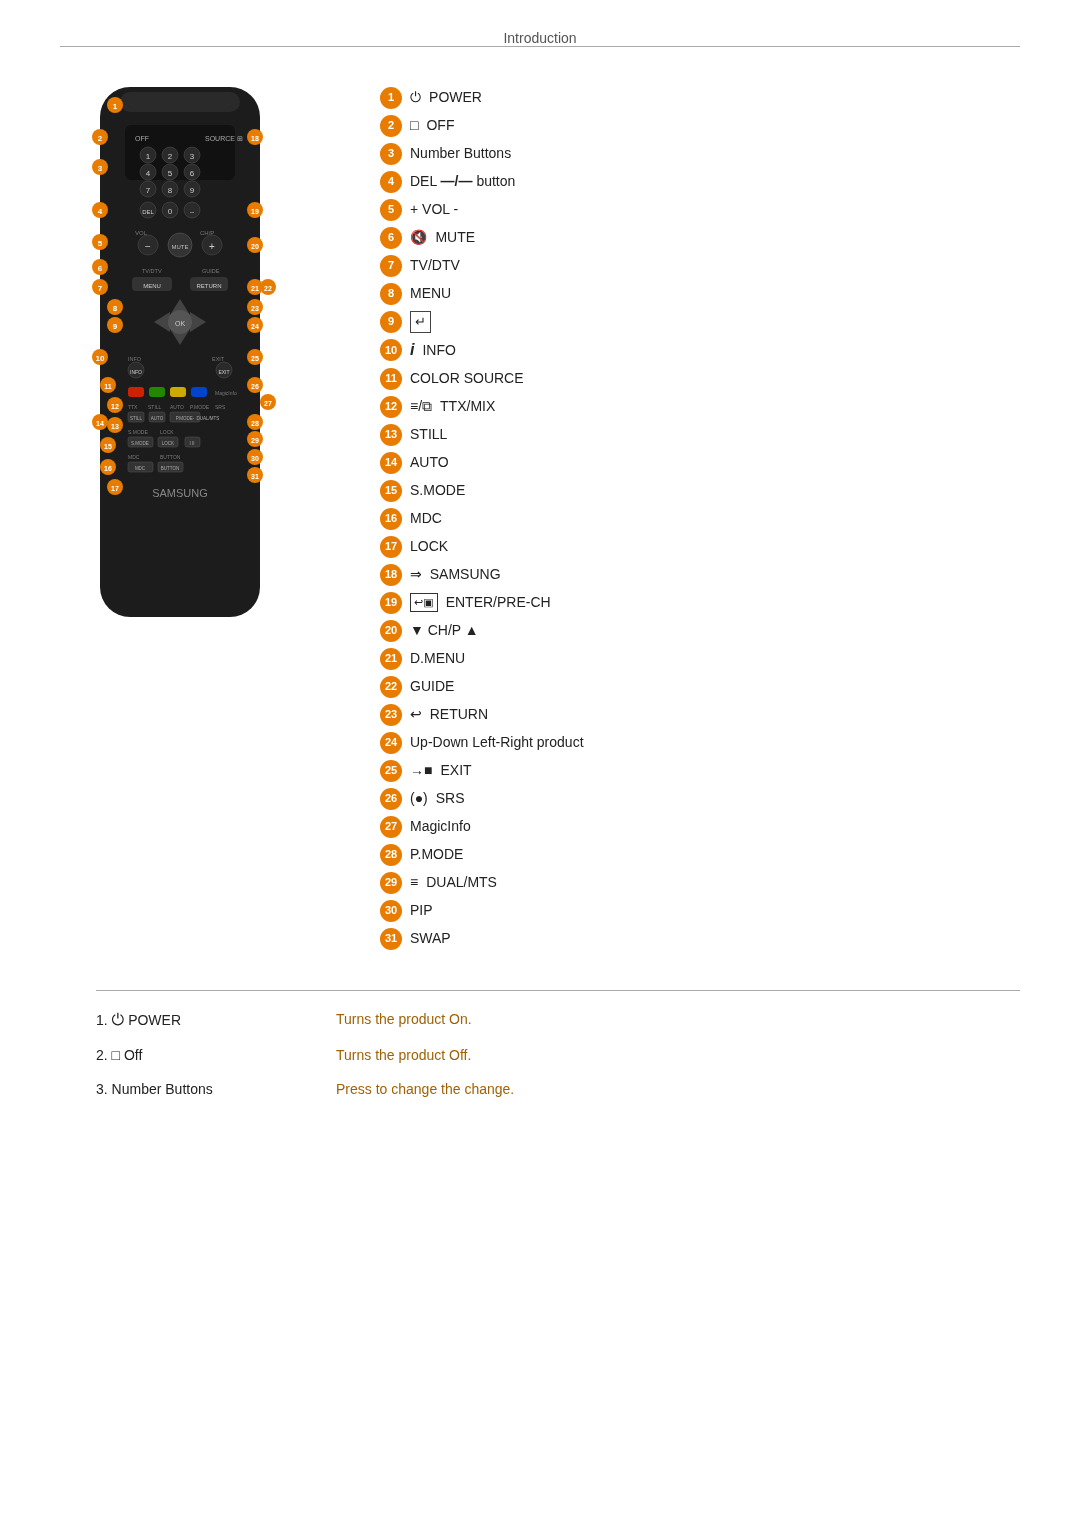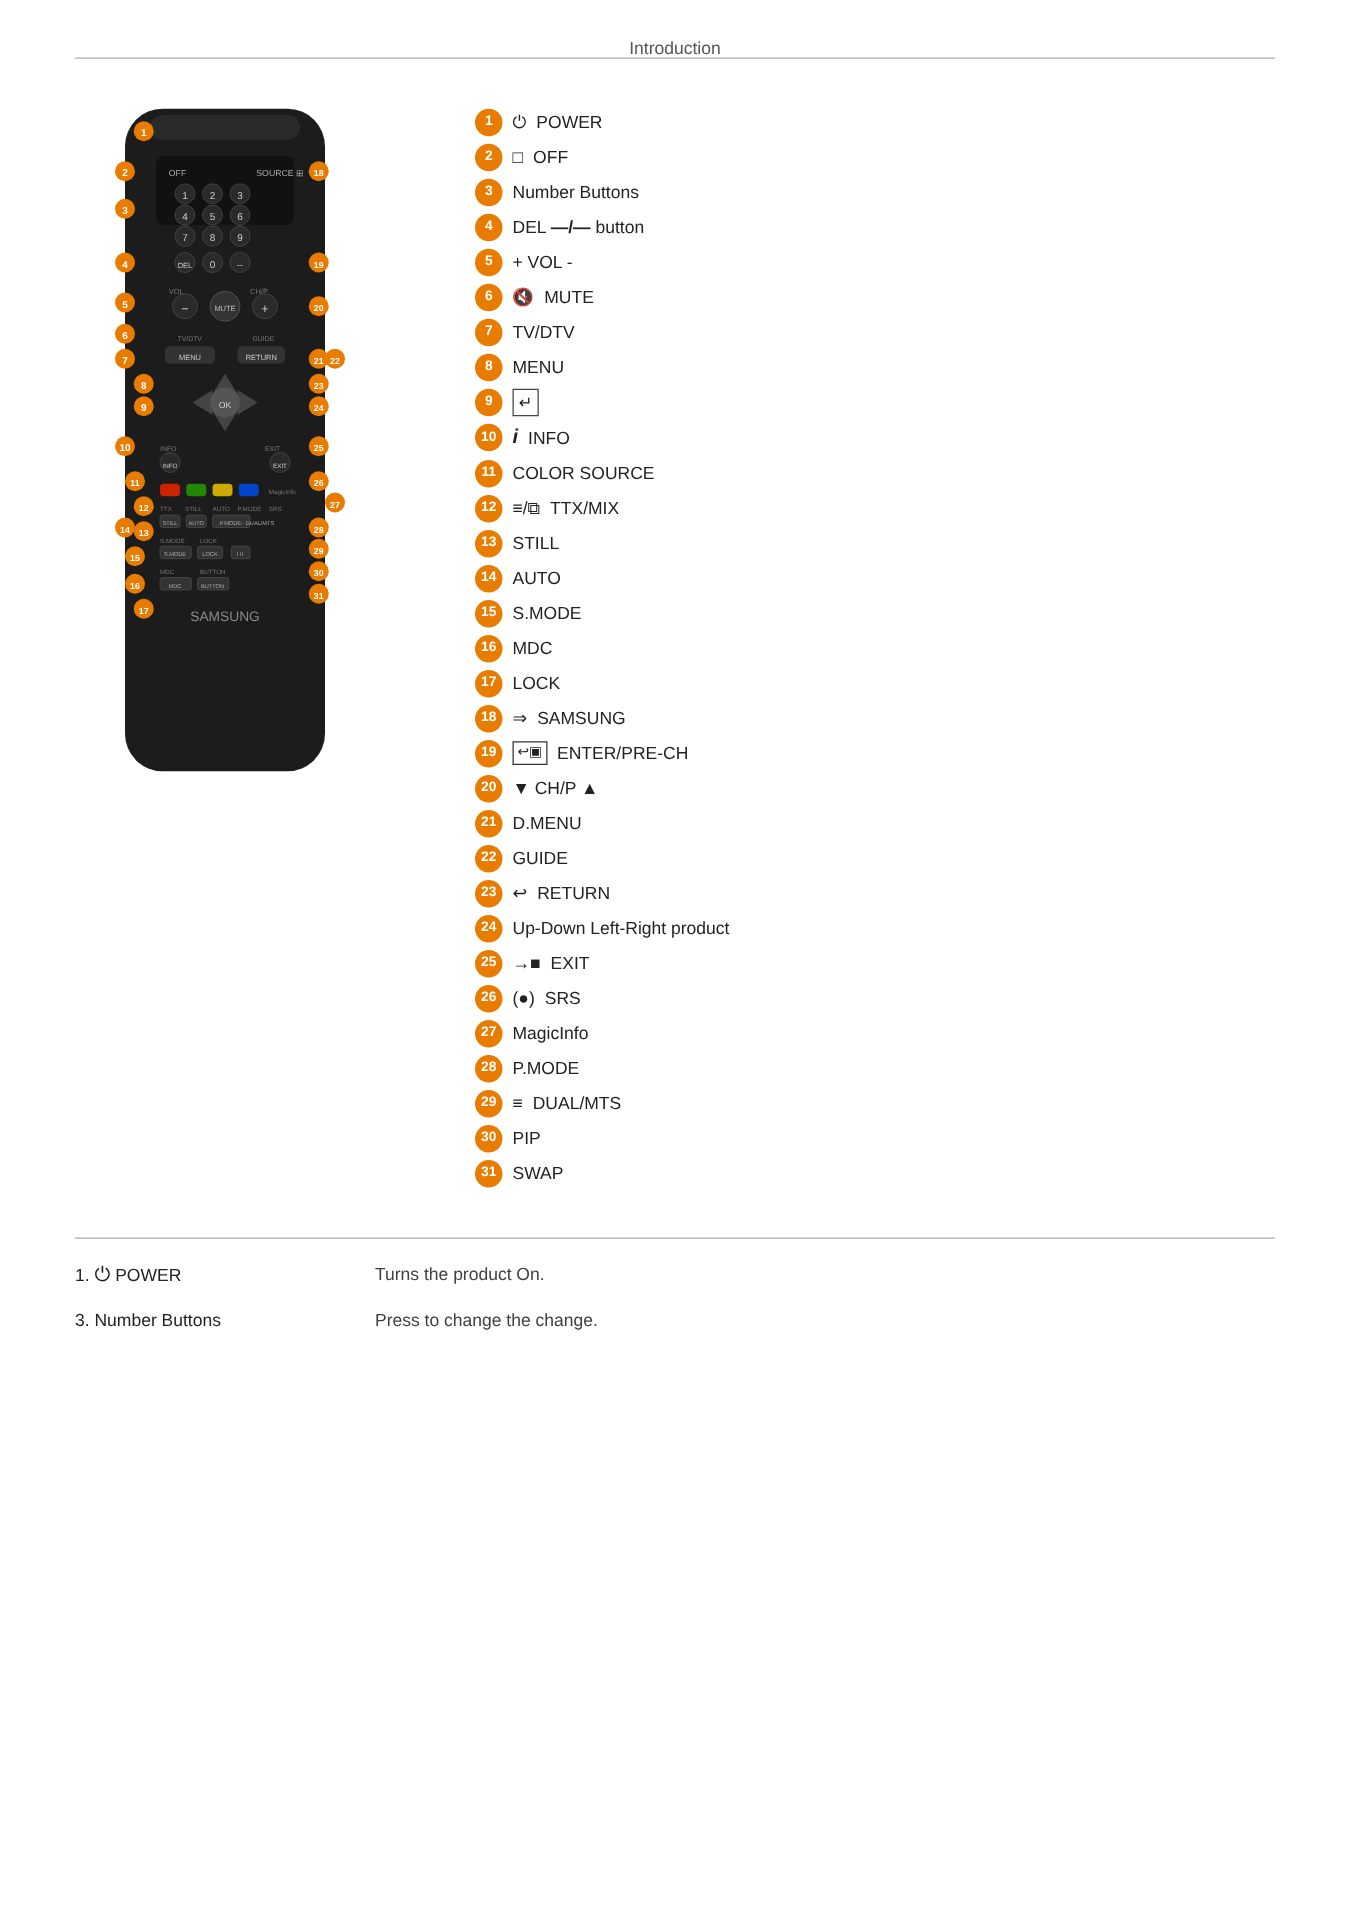--- a/index.html
+++ b/index.html
@@ -77,38 +77,39 @@
     }
 
     
     .descriptions {
       margin-top: 40px;
       border-top: 1px solid #aaa;
       padding-top: 20px;
       display: flex;
       flex-direction: column;
       gap: 18px;
+      margin-left: 36px;
     }
 
     .desc-item {
       display: flex;
       flex-direction: row;
       gap: 20px;
       align-items: flex-start;
     }
 
     .desc-label {
       min-width: 220px;
       font-size: 14px;
       color: #222;
     }
 
     .desc-text {
       font-size: 14px;
-      color: #404040;
+      color: #a16207;
     }
   </style>
 </head>
 <body>
 
 <div class="page-container">
 
   <div class="page-header">
     <span>Introduction</span>
   </div>
@@ -502,20 +503,28 @@
 
     <div class="desc-item">
       <div class="desc-label">
         <span>1. </span>
         <span style="font-size:16px;">⏻</span>
         <span>POWER</span>
       </div>
       <div class="desc-text">Turns the product On.</div>
     </div>
 
+    <div class="desc-item">
+      <div class="desc-label">
+        <span>2. </span>
+        <span style="font-size:14px;">□</span>
+        <span>Off</span>
+      </div>
+      <div class="desc-text">Turns the product Off.</div>
+    </div>
 
     <div class="desc-item">
       <div class="desc-label">
         <span>3. </span>
         <span>Number Buttons</span>
       </div>
       <div class="desc-text">Press to change the change.</div>
     </div>
 
   </div>

